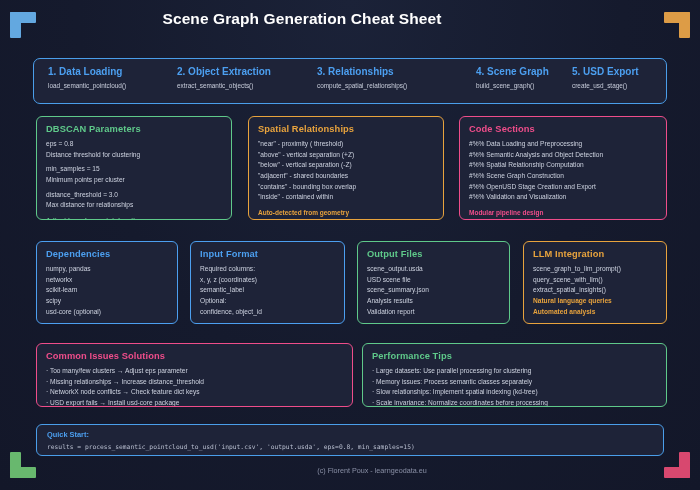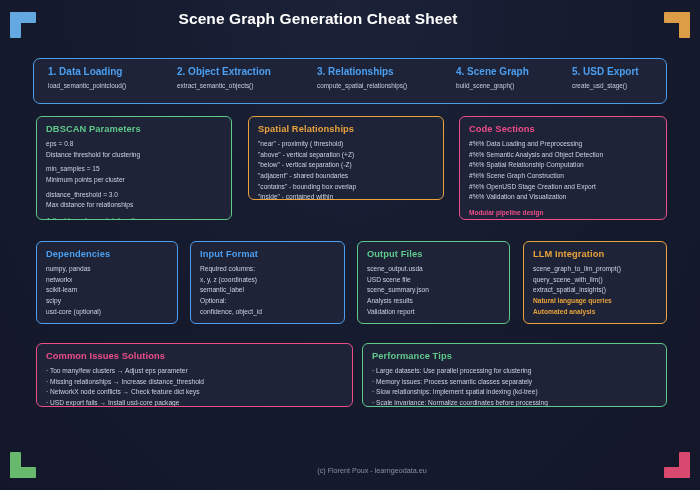--- a/index.html
+++ b/index.html
@@ -30,21 +30,21 @@
   .corner-tr .arm-v { top: 0; right: 0; }
   .corner-bl { bottom: 12px; left: 10px; }
   .corner-bl .arm-h { bottom: 0; left: 0; }
   .corner-bl .arm-v { bottom: 0; left: 0; }
   .corner-br { bottom: 12px; right: 10px; }
   .corner-br .arm-h { bottom: 0; right: 0; }
   .corner-br .arm-v { bottom: 0; right: 0; }
 
   
   .title {
-    position: absolute; top: 10px; left: 16px; width: 604px;
+    position: absolute; top: 10px; left: 0; width: 604px;
     text-align: center;
     font-size: 15.5px; font-weight: bold; color: #ffffff;
     letter-spacing: .1px;
   }
   .subtitle {
     position: absolute; top: 32px; left: 0; width: 700px;
     text-align: center;
     font-size: 9.5px; color: #c6cbd8; font-weight: normal;
   }
 
@@ -126,42 +126,42 @@
       <div class="step-fn">load_semantic_pointcloud()</div>
     </div>
     <div class="step" style="left:143px">
       <div class="step-label">2. Object Extraction</div>
       <div class="step-fn">extract_semantic_objects()</div>
     </div>
     <div class="step" style="left:283px">
       <div class="step-label">3. Relationships</div>
       <div class="step-fn">compute_spatial_relationships()</div>
     </div>
-    <div class="step" style="left:422px">
+    <div class="step" style="left:442px">
       <div class="step-label">4. Scene Graph</div>
       <div class="step-fn">build_scene_graph()</div>
     </div>
     <div class="step" style="left:538px">
       <div class="step-label">5. USD Export</div>
       <div class="step-fn">create_usd_stage()</div>
     </div>
   </div>
 
   <div class="panel" style="left:36px; top:116px; width:196px; height:104px; border-color:#5fc98a">
     <div class="panel-title" style="color:#5fc98a">DBSCAN Parameters</div>
     <div class="line">eps = 0.8</div>
     <div class="line">Distance threshold for clustering</div>
     <div class="line gap">min_samples = 15</div>
     <div class="line">Minimum points per cluster</div>
     <div class="line gap">distance_threshold = 3.0</div>
     <div class="line">Max distance for relationships</div>
     <div class="note" style="color:#5fc98a">Adjust based on point density</div>
   </div>
 
-  <div class="panel" style="left:248px; top:116px; width:196px; height:84px; border-color:#e8a33d">
+  <div class="panel" style="left:248px; top:116px; width:196px; height:104px; border-color:#e8a33d">
     <div class="panel-title" style="color:#e8a33d">Spatial Relationships</div>
     <div class="line">"near" - proximity ( threshold)</div>
     <div class="line">"above" - vertical separation (+Z)</div>
     <div class="line">"below" - vertical separation (-Z)</div>
     <div class="line">"adjacent" - shared boundaries</div>
     <div class="line">"contains" - bounding box overlap</div>
     <div class="line">"inside" - contained within</div>
     <div class="note" style="color:#e8a33d">Auto-detected from geometry</div>
   </div>
 
@@ -221,16 +221,20 @@
   </div>
 
   <div class="panel" style="left:362px; top:343px; width:305px; height:64px; border-color:#5fc98a">
     <div class="panel-title" style="color:#5fc98a">Performance Tips</div>
     <div class="line">· Large datasets: Use parallel processing for clustering</div>
     <div class="line">· Memory issues: Process semantic classes separately</div>
     <div class="line">· Slow relationships: Implement spatial indexing (kd-tree)</div>
     <div class="line">· Scale invariance: Normalize coordinates before processing</div>
   </div>
 
+  <div id="quickstart">
+    <div class="qs-title">Quick Start:</div>
+    <div class="qs-code">results = process_semantic_pointcloud_to_usd('input.csv', 'output.usda', eps=0.8, min_samples=15)</div>
+  </div>
 
   <div class="footer">(c) Florent Poux - learngeodata.eu</div>
 
 </div>
 
 </body></html>

